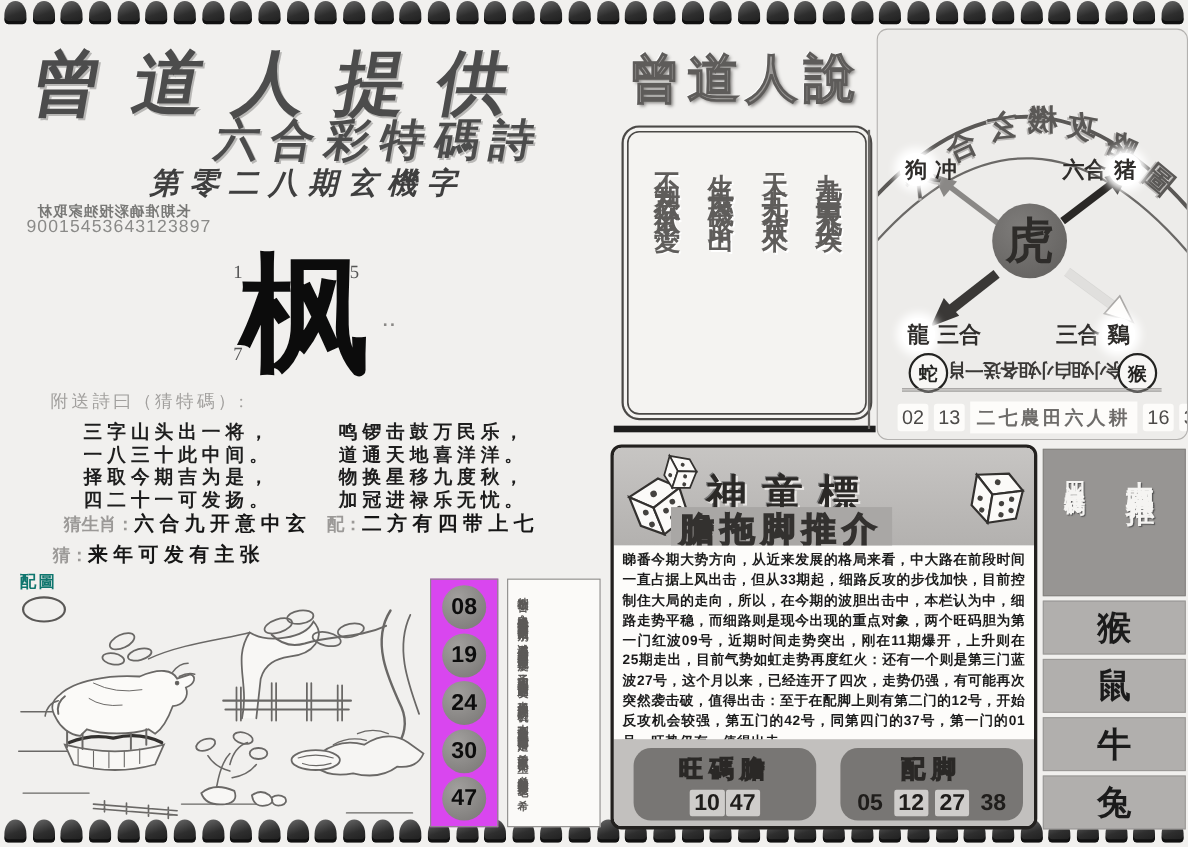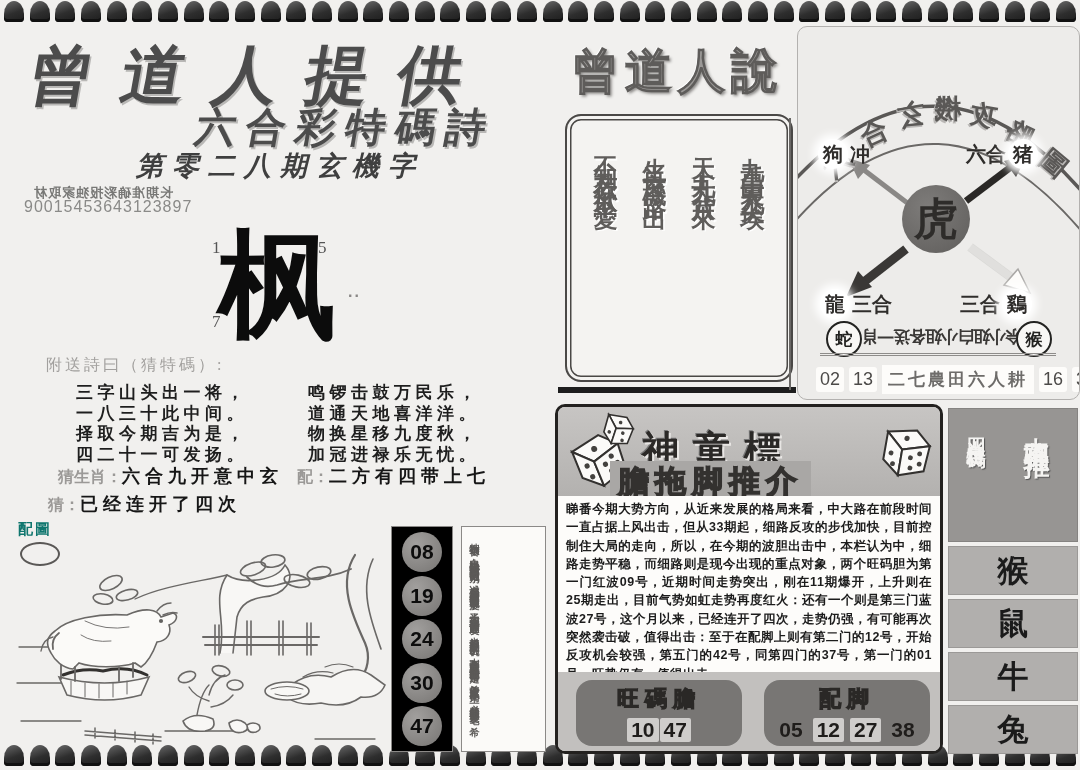--- a/index.html
+++ b/index.html
@@ -27,21 +27,21 @@
   .caption{color:#a2a09e;font-size:16px;letter-spacing:3px;font-family:"Liberation Serif",serif;}
   .poem{font-weight:bold;font-size:17px;line-height:20.5px;letter-spacing:4.5px;
         color:#1e1e1e;white-space:pre-line;}
   .glabel{color:#9b9997;font-weight:bold;font-size:16px;font-family:"Liberation Serif",serif;}
   .gvalue{color:#161616;font-weight:bold;font-size:18px;letter-spacing:5px;}
   .peitu{color:#0f766e;font-weight:bold;font-size:15px;letter-spacing:2px;
          font-family:"Liberation Serif",serif;}
   .ellipse{width:36px;height:20px;border:2px solid #5a5856;border-radius:50%;}
   
   .numbox{left:391px;top:526px;width:62px;height:226px;border:1.5px solid #8b8987;
-          background:#000000;display:flex;flex-direction:column;align-items:center;
+          background:#d946ef;display:flex;flex-direction:column;align-items:center;
           justify-content:space-between;padding:5px 0;box-sizing:border-box;}
   .ncircle{width:40px;height:40px;border-radius:50%;
            background:radial-gradient(circle at 35% 30%,#a2a09e,#777573);
            display:flex;align-items:center;justify-content:center;
            font-weight:bold;font-size:21px;color:#0d0d0d;}
   
   .noticebox{left:461px;top:526px;width:85px;height:226px;border:1.5px solid #8b8987;
              background:#fbfaf8;box-sizing:border-box;padding:8px 5px;}
   .vnotice{writing-mode:vertical-rl;height:208px;font-size:10px;line-height:15px;
            color:#5c5a58;letter-spacing:1px;font-weight:bold;}
@@ -227,21 +227,21 @@
 物换星移九度秋，
 加冠进禄乐无忧。</div>
 
 <div class="abs" style="left:58px;top:464px;">
   <span class="glabel">猜生肖：</span><span class="gvalue">六合九开意中玄</span>
 </div>
 <div class="abs" style="left:297px;top:464px;">
   <span class="glabel">配：</span><span class="gvalue">二方有四带上七</span>
 </div>
 <div class="abs" style="left:48px;top:492px;">
-  <span class="glabel">猜：</span><span class="gvalue">已经连开了四次</span>
+  <span class="glabel">猜：</span><span class="gvalue">来年可发有主张</span>
 </div>
 
 <div class="abs peitu" style="left:18px;top:520px;">配圖</div>
 <div class="abs ellipse" style="left:20px;top:542px;"></div>
 
 <svg class="abs" style="left:15px;top:525px;" width="372" height="232" viewBox="0 0 372 232" fill="none" stroke="#6a6866" stroke-width="1.6" stroke-linecap="round">
 
   <path d="M4,122 h72 M2,158 h55 M6,196 h60 M150,206 h70 M300,214 h60" stroke-width="1.3"></path>
 
   <path d="M205,128 C212,96 196,74 212,50 C228,60 262,56 270,40 C282,54 270,70 248,72 C236,74 226,78 222,92 L218,128" fill="#f8f7f5"></path>

